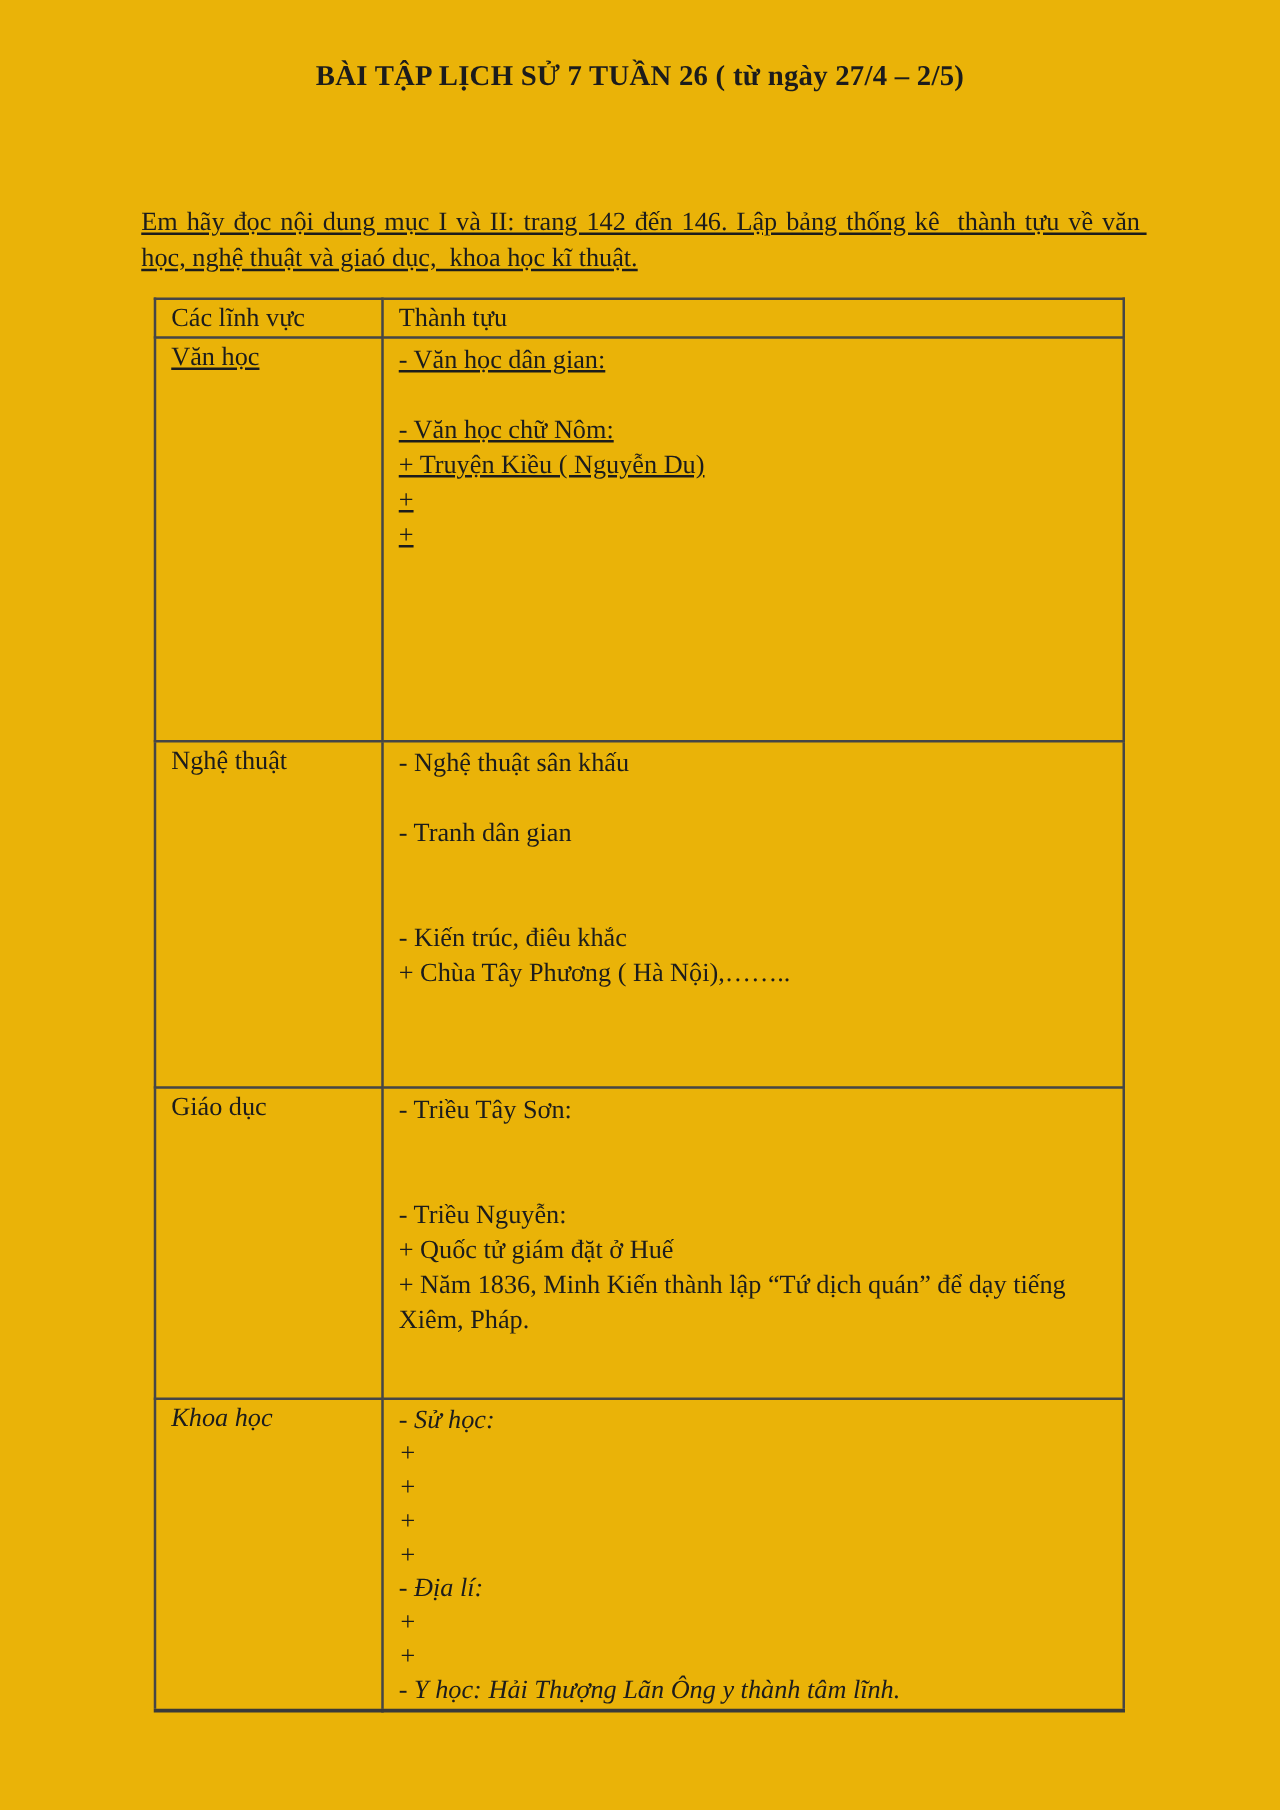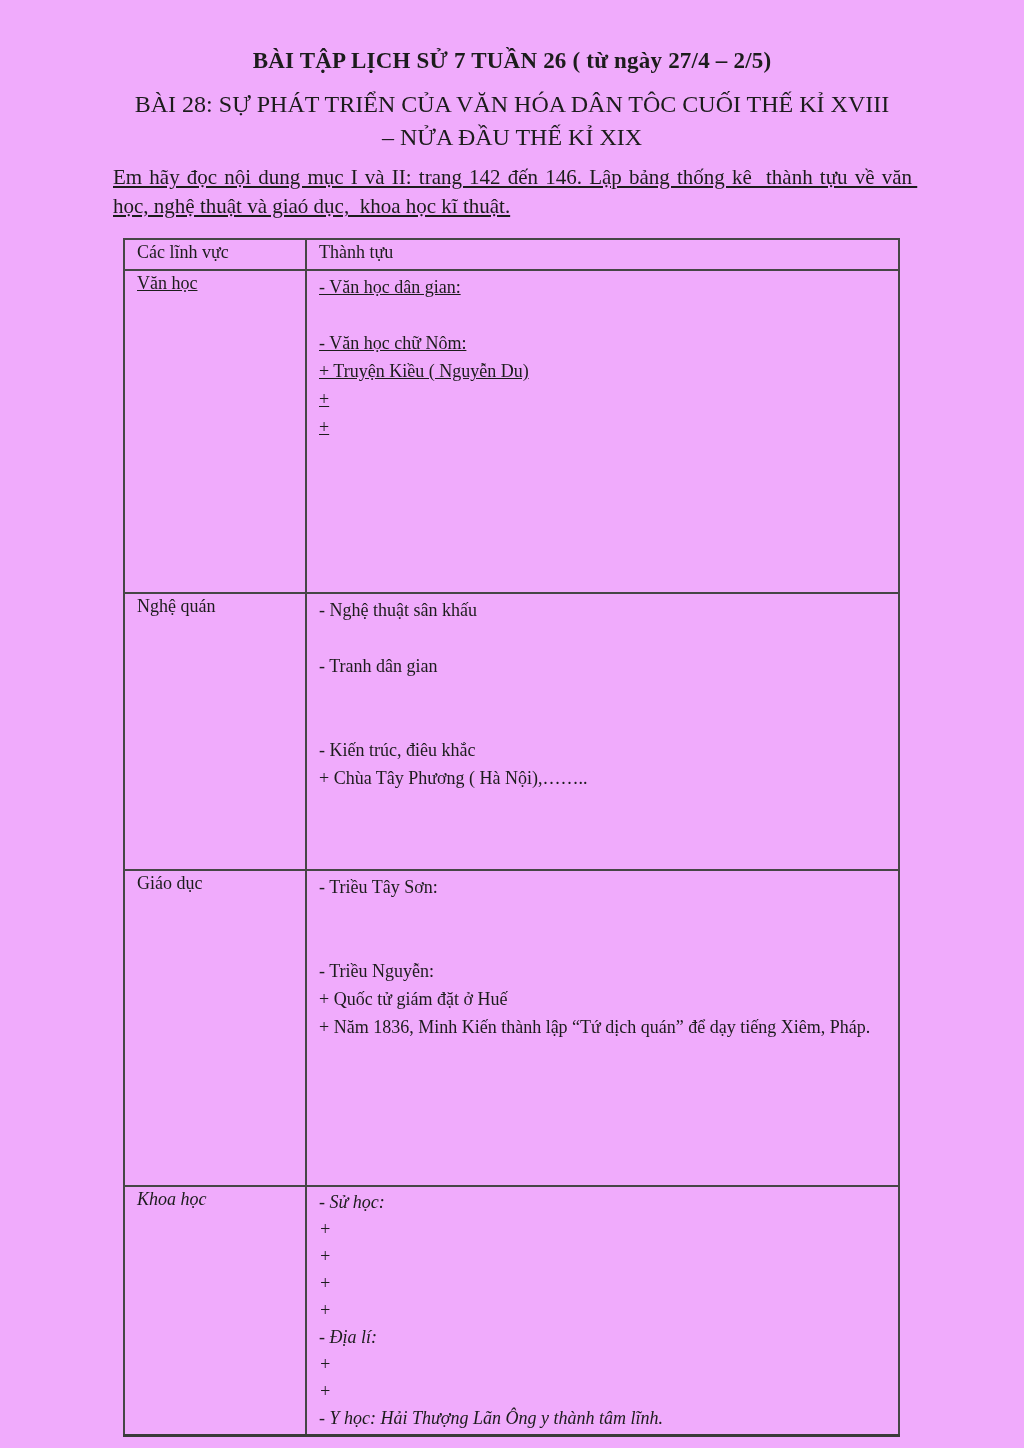--- a/index.html
+++ b/index.html
@@ -4,21 +4,21 @@
 <style>
   html, body {
     margin: 0;
     padding: 0;
     background: #ffffff;
   }
   .page {
     position: relative;
     width: 1024px;
     height: 1448px;
-    background: #f0abfc;
+    background: #eab308;
     font-family: "Liberation Serif", "DejaVu Serif", serif;
     color: #1c1c1c;
     overflow: hidden;
   }
   .title-main {
     position: absolute;
     top: 48px;
     left: 0;
     width: 100%;
     text-align: center;
@@ -54,52 +54,48 @@
     left: 123px;
     width: 775px;
     border-collapse: collapse;
     table-layout: fixed;
   }
   table.worksheet th,
   table.worksheet td {
     border: 2px solid #464646;
     vertical-align: top;
     text-align: left;
-    font-size: 18px;
+    font-size: 21px;
     font-weight: normal;
     padding: 2px 8px 2px 12px;
     overflow: hidden;
   }
   table.worksheet { border-bottom: 3px solid #3a3a3a; }
   col.c-field { width: 182px; }
   col.c-achv  { width: 593px; }
   tr.r-header { height: 31px; }
   tr.r-van    { height: 323px; text-decoration: underline; }
   tr.r-nghe   { height: 277px; }
-  tr.r-giao   { height: 316px; }
+  tr.r-giao   { height: 249px; }
   tr.r-khoa   { height: 249px; font-style: italic; }
   td.cell-field { padding-top: 6px; }
   td.cell-achv {
     white-space: pre-line;
     line-height: 28px;
     padding-top: 6px;
   }
   tr.r-khoa td.cell-achv { line-height: 27px; }
 </style>
 </head>
 <body>
 
 <div class="page">
 
   <div class="title-main">BÀI TẬP LỊCH SỬ 7 TUẦN 26 ( từ ngày 27/4 – 2/5)</div>
 
-  <div class="title-lesson">
-    <div>BÀI 28: SỰ PHÁT TRIỂN CỦA VĂN HÓA DÂN TÔC CUỐI THẾ KỈ XVIII</div>
-    <div>– NỬA ĐẦU THẾ KỈ XIX</div>
-  </div>
 
   <p class="instruction">Em hãy đọc nội dung mục I và II: trang 142 đến 146. Lập bảng thống kê  thành tựu về văn học, nghệ thuật và giaó dục,  khoa học kĩ thuật.</p>
 
   <table class="worksheet">
     <colgroup>
       <col class="c-field">
       <col class="c-achv">
     </colgroup>
     <tbody>
       <tr class="r-header">
@@ -109,21 +105,21 @@
       <tr class="r-van">
         <td class="cell-field">Văn học</td>
         <td class="cell-achv">- Văn học dân gian:
 
 - Văn học chữ Nôm:
 + Truyện Kiều ( Nguyễn Du)
 +
 +</td>
       </tr>
       <tr class="r-nghe">
-        <td class="cell-field">Nghệ quán</td>
+        <td class="cell-field">Nghệ thuật</td>
         <td class="cell-achv">- Nghệ thuật sân khấu
 
 - Tranh dân gian
 
 
 - Kiến trúc, điêu khắc
 + Chùa Tây Phương ( Hà Nội),……..</td>
       </tr>
       <tr class="r-giao">
         <td class="cell-field">Giáo dục</td>

